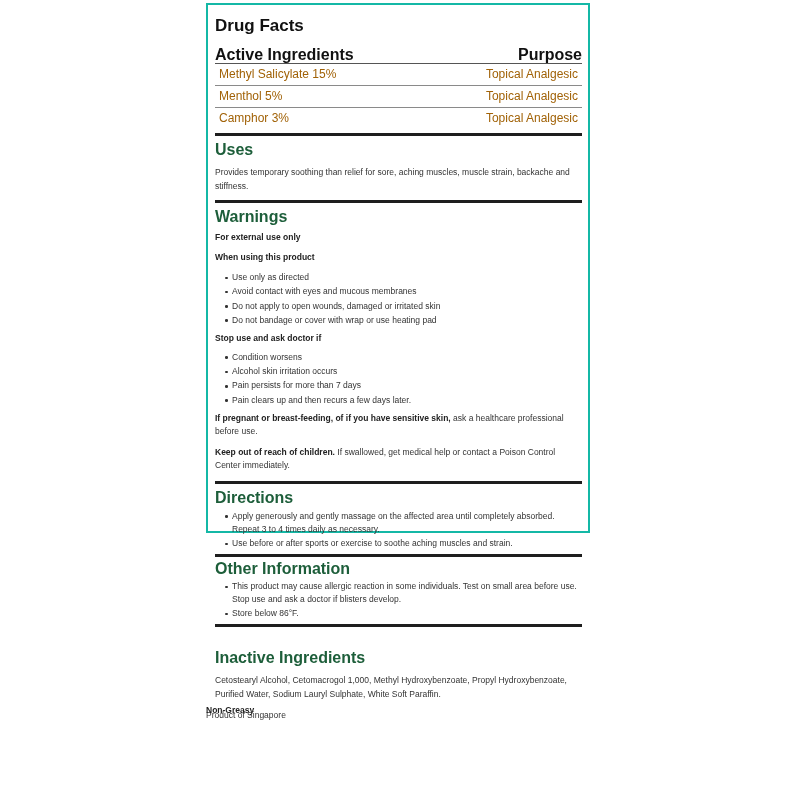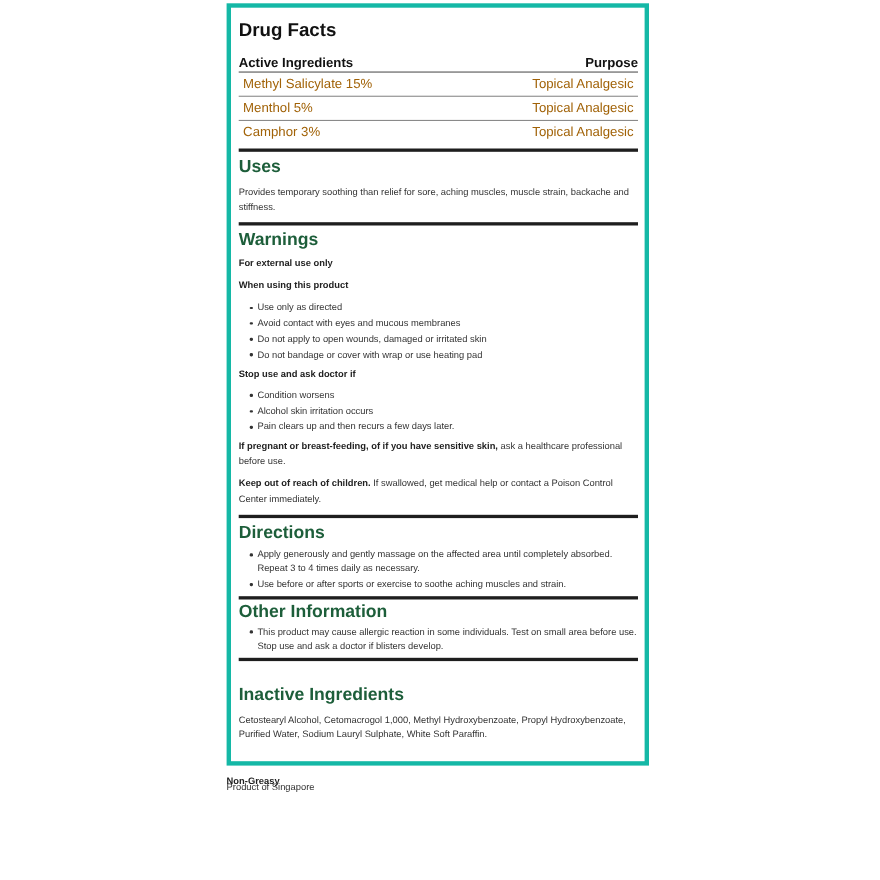--- a/index.html
+++ b/index.html
@@ -13,36 +13,36 @@
     body {
       font-family: "Liberation Sans", sans-serif;
       color: #222;
       position: relative;
     }
     .facts-box {
       position: absolute;
       left: 206px;
       top: 3px;
       width: 384px;
-      height: 693px;
-      border: 4px solid #14b8a6;
+      height: 530px;
+      border: 2px solid #14b8a6;
       box-sizing: border-box;
       padding: 0 6px 0 7px;
     }
     .title {
       font-size: 17px;
       font-weight: bold;
       color: #111;
       margin: 11px 0 0 0;
       line-height: 20px;
     }
     .ai-header {
       display: flex;
       justify-content: space-between;
-      font-size: 12px;
+      font-size: 16px;
       font-weight: bold;
       color: #111;
       margin-top: 12px;
       padding-bottom: 1px;
       border-bottom: 1px solid #555;
       line-height: 14px;
     }
     .ai-row {
       display: flex;
       justify-content: space-between;
@@ -150,20 +150,21 @@
     <ul class="bullets" style="margin-top:7px;">
       <li>Use only as directed</li>
       <li>Avoid contact with eyes and mucous membranes</li>
       <li>Do not apply to open wounds, damaged or irritated skin</li>
       <li>Do not bandage or cover with wrap or use heating pad</li>
     </ul>
     <div class="bold-label" style="margin-top:5px;">Stop use and ask doctor if</div>
     <ul class="bullets" style="margin-top:6px;">
       <li>Condition worsens</li>
       <li>Alcohol skin irritation occurs</li>
+      <li>Pain persists for more than 7 days</li>
       <li>Pain clears up and then recurs a few days later.</li>
     </ul>
     <p class="para" style="margin-top:5px;"><span class="strong">If pregnant or breast-feeding, of if you have sensitive skin,</span><span> ask a healthcare professional before use.</span></p>
     <p class="para" style="margin-top:7px;"><span class="strong">Keep out of reach of children.</span><span> If swallowed, get medical help or contact a Poison Control Center immediately.</span></p>
   </div>
 
   <div class="heavy-rule" style="margin-top:8px;"></div>
 
   <div>
     <div class="section-head" style="margin-top:7px;">Directions</div>
@@ -172,20 +173,21 @@
       <li>Use before or after sports or exercise to soothe aching muscles and strain.</li>
     </ul>
   </div>
 
   <div class="heavy-rule" style="margin-top:4px;"></div>
 
   <div>
     <div class="section-head" style="margin-top:5px;">Other Information</div>
     <ul class="bullets" style="margin-top:4px;">
       <li>This product may cause allergic reaction in some individuals. Test on small area before use. Stop use and ask a doctor if blisters develop.</li>
+      <li>Store below 86°F.</li>
     </ul>
   </div>
 
   <div class="heavy-rule" style="margin-top:4px;"></div>
 
   <div>
     <div class="section-head" style="margin-top:24px;">Inactive Ingredients</div>
     <p class="para" style="margin-top:9px;">Cetostearyl Alcohol, Cetomacrogol 1,000, Methyl Hydroxybenzoate, Propyl Hydroxybenzoate, Purified Water, Sodium Lauryl Sulphate, White Soft Paraffin.</p>
   </div>
 </div>

